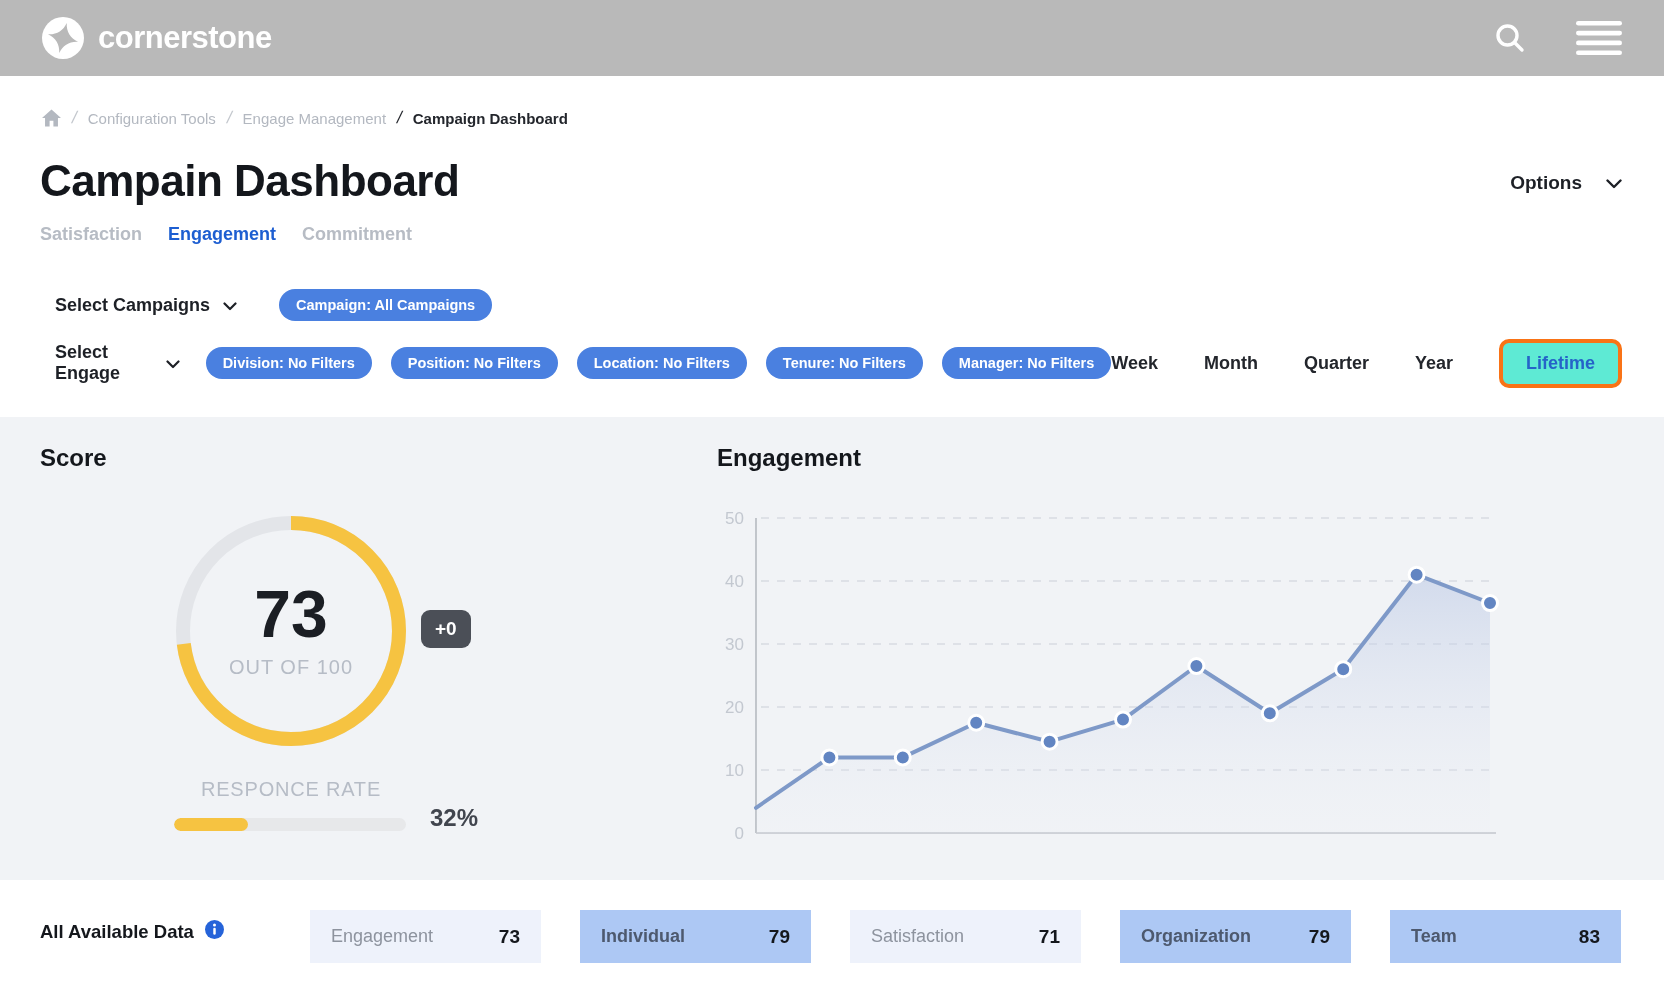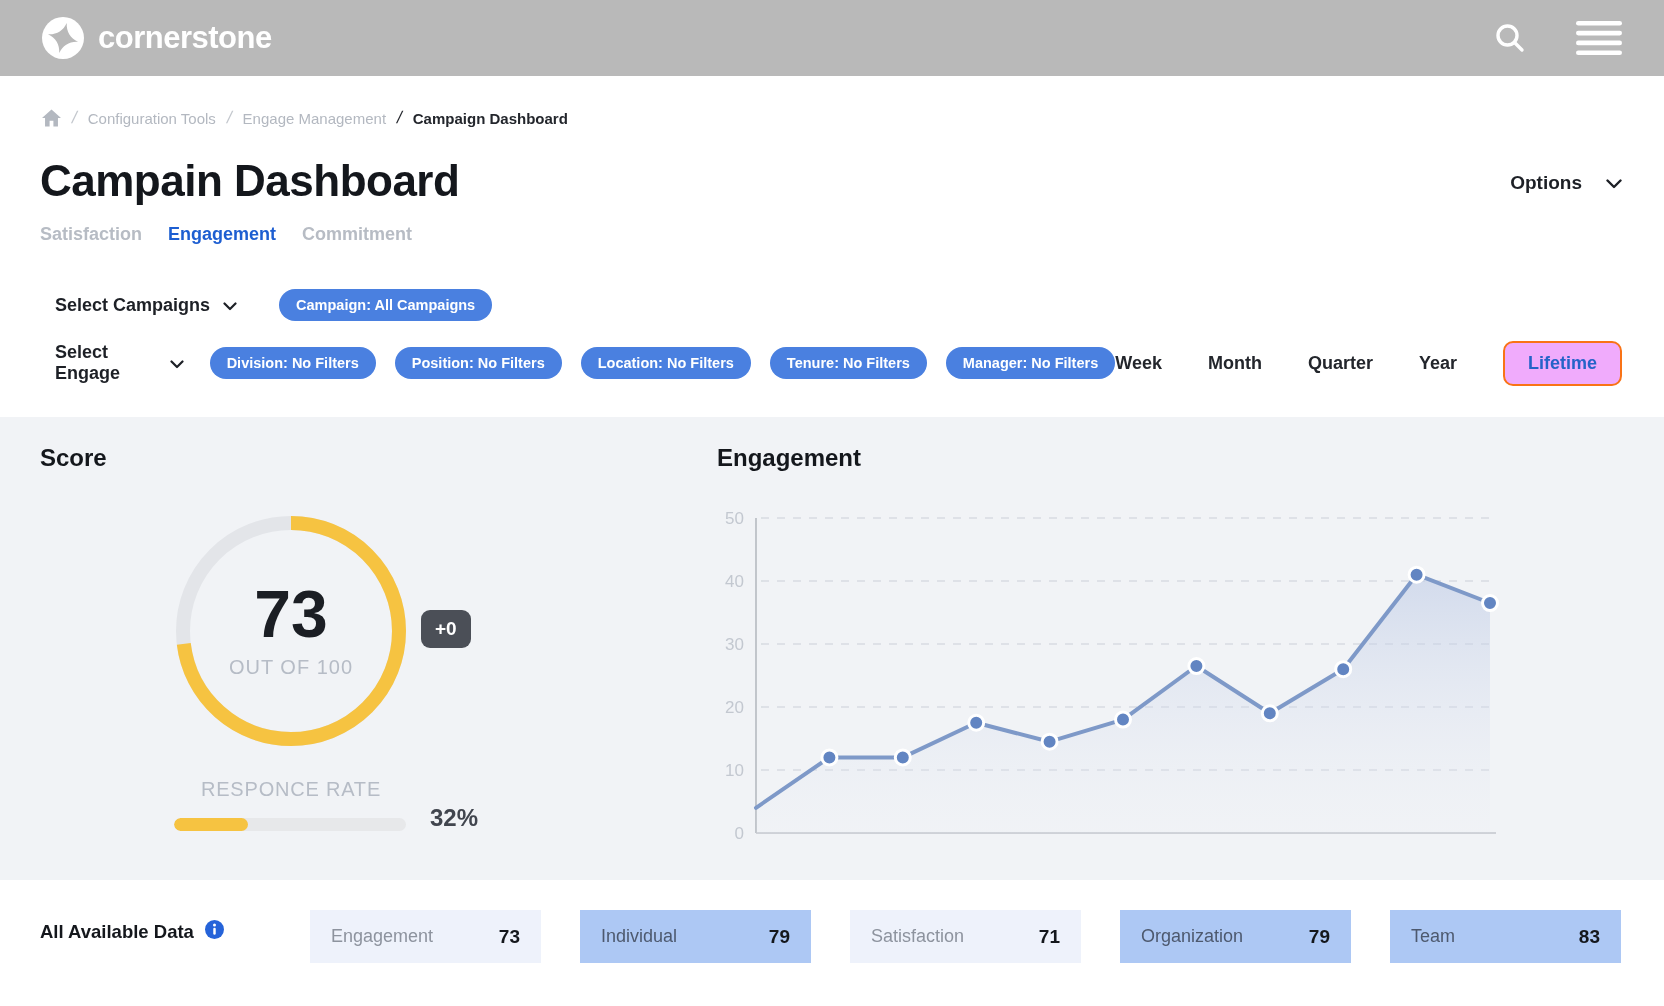--- a/index.html
+++ b/index.html
@@ -37,21 +37,21 @@
   
   .row-campaigns { position:absolute; top:282px; left:55px; height:46px; display:flex; align-items:center; }
   .row-filters   { position:absolute; top:340px; left:55px; right:42px; height:46px; display:flex; align-items:center; }
   .select-label { font-size:18px; font-weight:700; color:#1d2026; display:flex; align-items:center; gap:13px; cursor:pointer; }
   .pill { background:#4a80e0; color:#fff; font-size:14.5px; font-weight:700; padding:8px 17px;
           border-radius:999px; white-space:nowrap; cursor:pointer; }
   .campaign-pill { margin-left:42px; }
   .filter-pills { display:flex; gap:19px; margin-left:26px; }
   .time-ranges { margin-left:auto; display:flex; align-items:center; gap:46px; }
   .range-item { font-size:18px; font-weight:700; color:#23262c; cursor:pointer; }
-  .range-item.selected { color:#2563c8; border:2px solid #f97316; border-radius:10px; padding:10px 23px; background:#f0abfc; }
+  .range-item.selected { color:#2563c8; border:4px solid #f97316; border-radius:10px; padding:10px 23px; background:#5eead4; }
 
   
   .panel { position:absolute; top:417px; left:0; width:100%; height:463px; background:#f1f3f6; }
   .section-heading { position:absolute; font-size:24px; font-weight:700; color:#14171c; }
   .score-heading { top:27px; left:40px; }
   .chart-heading { top:27px; left:717px; }
 
   .donut-wrap { position:absolute; top:89px; left:166px; width:250px; height:250px; }
   .donut-value { font-size:66px; font-weight:700; fill:#1b1e24; }
   .donut-sub { font-size:20px; fill:#b6bcc6; letter-spacing:1px; }
@@ -70,21 +70,21 @@
   
   .bottom-bar { position:absolute; top:880px; left:0; width:100%; height:126px; background:#fff; }
   .bottom-label { position:absolute; top:40px; left:40px; display:flex; align-items:center; gap:11px;
                   font-size:18.5px; font-weight:700; color:#14171c; }
   .cards { position:absolute; top:30px; left:310px; display:flex; gap:39px; }
   .card { width:231px; height:53px; display:flex; align-items:center; justify-content:space-between;
           padding:0 21px; background:#eef2fb; cursor:pointer; }
   .card .card-label { font-size:18px; color:#8d939e; }
   .card .card-value { font-size:19px; font-weight:700; color:#14171c; }
   .card.card-blue { background:#adc8f4; }
-  .card.card-blue .card-label { color:#4d596e; }
+  .card.card-blue .card-label { color:#4d596e;font-weight:bold; }
 </style>
 </head>
 <body>
 
 <div class="page">
 
   <div class="header">
     <span class="brand-logo">
       <svg width="42" height="42" viewBox="0 0 42 42">
         <circle cx="21" cy="21" r="21" fill="#ffffff"></circle>

